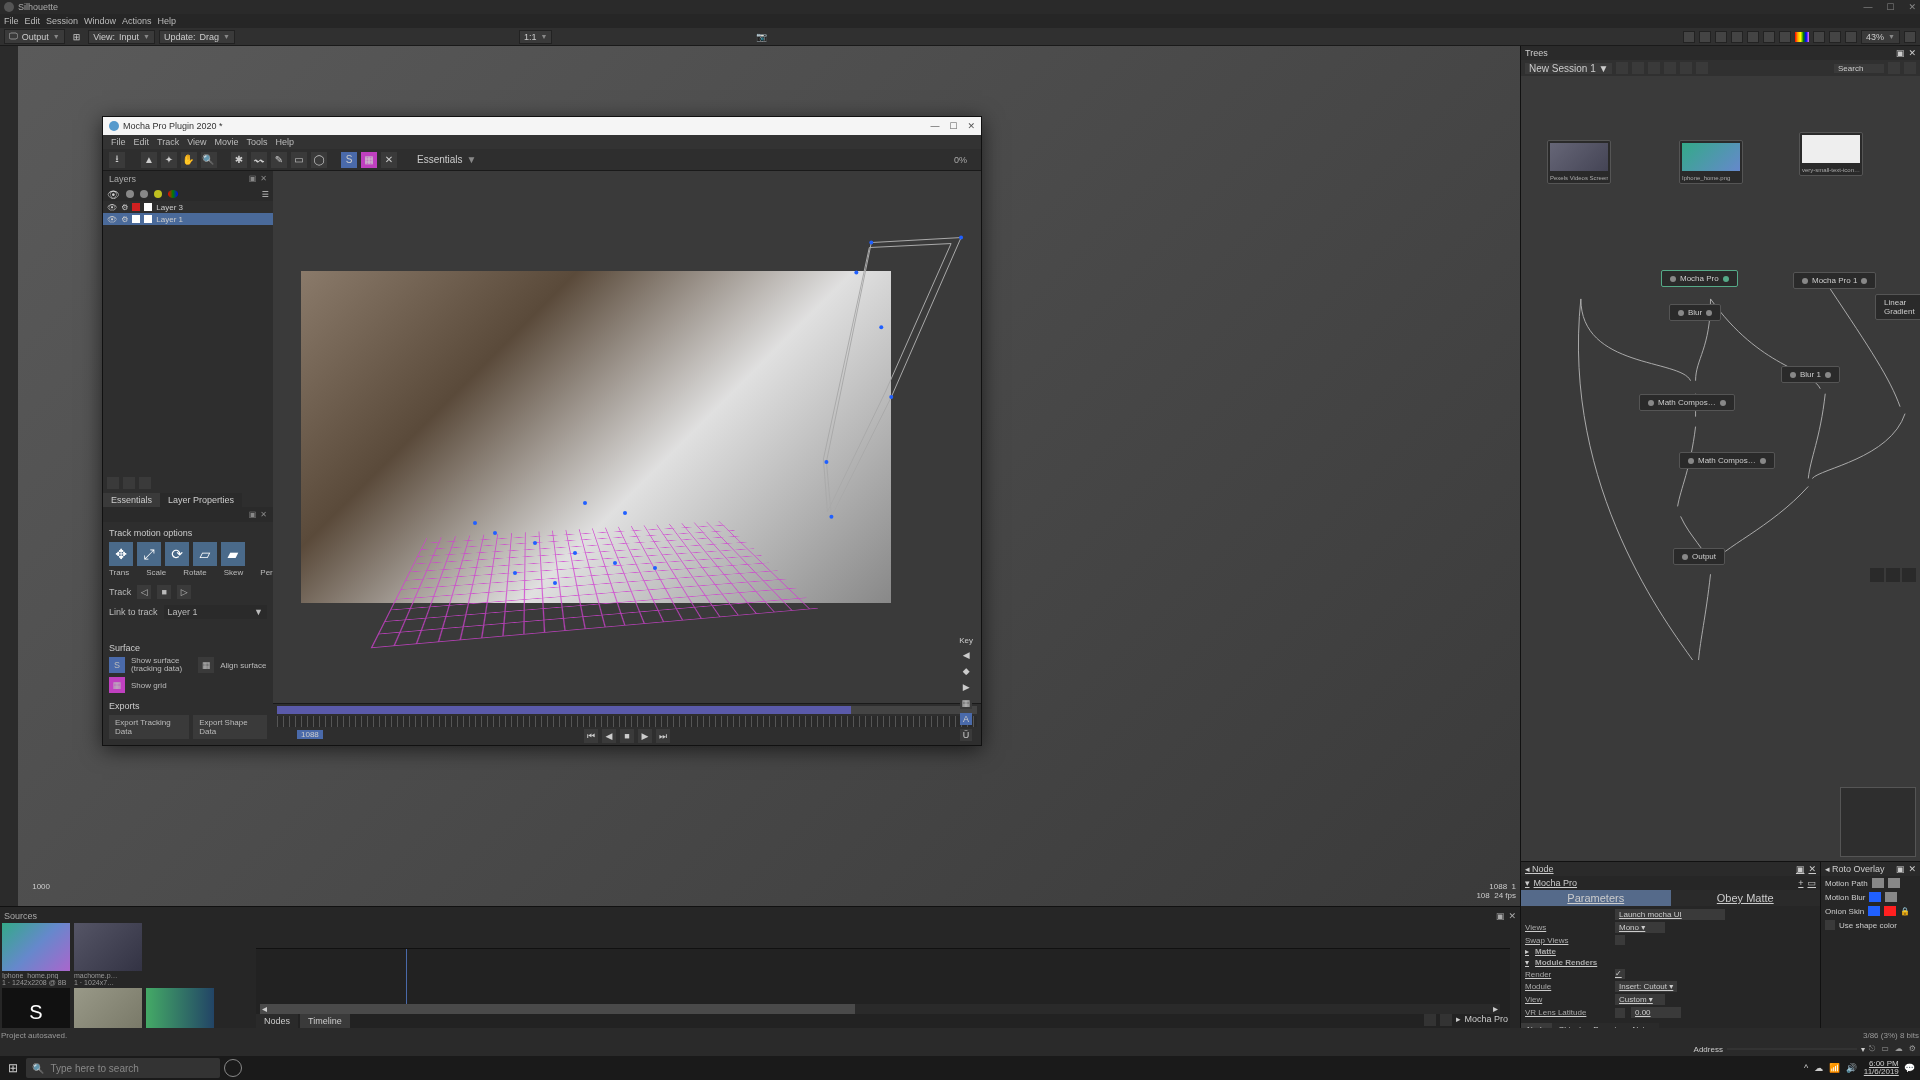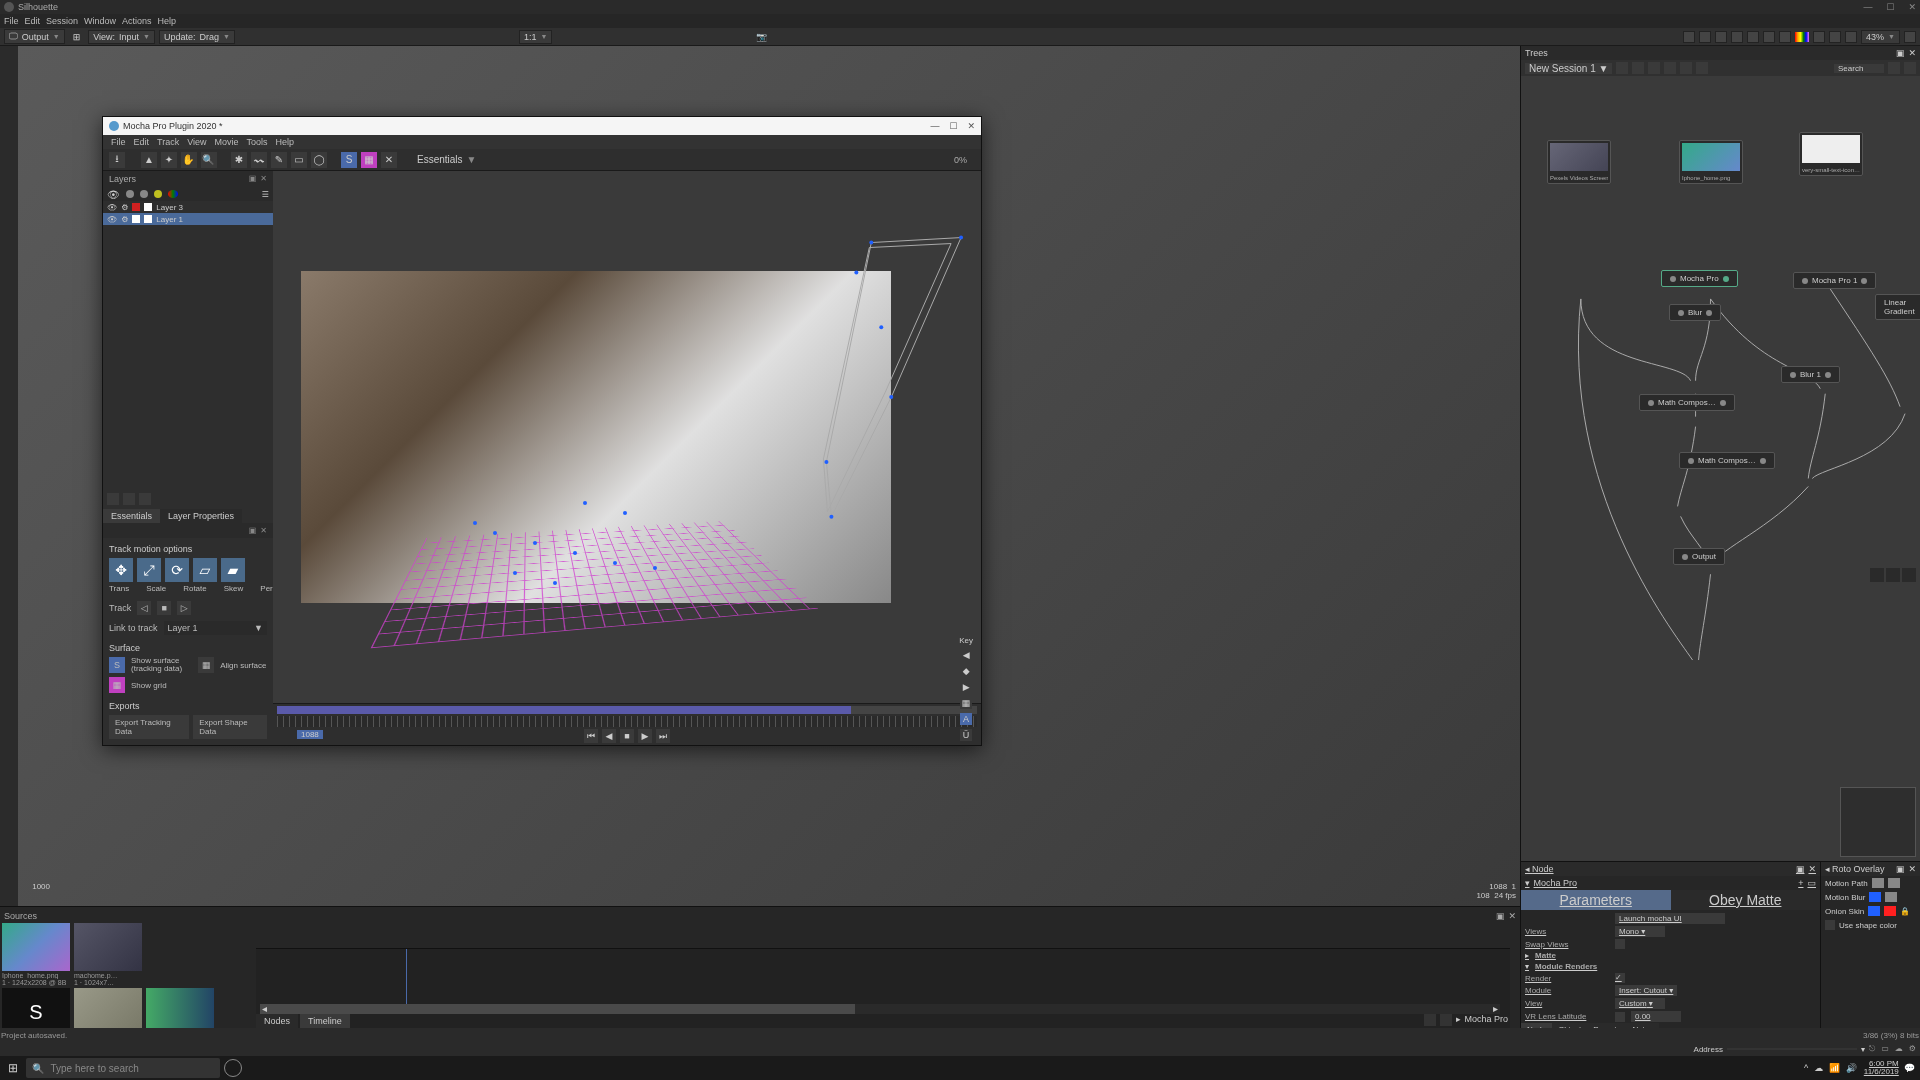--- a/index.html
+++ b/index.html
@@ -125,21 +125,21 @@
 .node.img .lbl { font-size: 6px; color: #aaa; white-space: nowrap; overflow: hidden; width: 100%; }
 .node .dot-l, .node .dot-r { width: 6px; height: 6px; border-radius: 50%; background: #888; }
 .node.sm { padding: 3px 8px; }
 .node-minimap { position: absolute; bottom: 4px; right: 4px; width: 76px; height: 70px; background: #2e2e2e; border: 1px solid #555; }
 
 
 .param-panel { height: 175px; background: #262626; border-top: 1px solid #111; display: flex; }
 .param-left { flex: 1; display: flex; flex-direction: column; text-decoration: underline; }
 .param-hdr { height: 14px; background: #2a2a2a; display: flex; align-items: center; padding: 0 4px; font-size: 9px; justify-content: space-between; }
 .param-title-row { height: 14px; padding: 0 4px; font-size: 9px; display: flex; align-items: center; gap: 4px; }
-.param-tabs { display: flex; font-size: 14px; }
+.param-tabs { display: flex; font-size: 11px; }
 .param-tabs .tab { flex: 1; text-align: center; padding: 2px; background: #2a2a2a; }
 .param-tabs .tab.active { background: #556a8a; }
 .param-body { flex: 1; overflow: auto; padding: 2px 4px; }
 .param-row { display: flex; align-items: center; gap: 6px; font-size: 8px; padding: 1px 0; }
 .param-row .lbl { width: 84px; color: #aaa; }
 .param-row .val { background: #3a3a3a; padding: 1px 4px; min-width: 50px; }
 .param-row .chk { width: 10px; height: 10px; background: #3a3a3a; }
 .param-row .chk.on::after { content: "✓"; font-size: 8px; color: #ccc; }
 .param-bottom-tabs { display: flex; font-size: 8px; }
 .param-bottom-tabs .tb { padding: 2px 6px; background: #2a2a2a; }
@@ -366,21 +366,21 @@
               </div>
 
               <div class="link-row">
                 <span>Link to track</span>
                 <div class="dd">
                     <span>Layer 1</span>
                     <span>▼</span>
                   </div>
               </div>
 
-              <div class="section-title" style="margin-top:8px">Surface</div>
+              <div class="section-title" style="margin-top:24px">Surface</div>
               <div class="surf-row">
                 <div class="sic">S</div>
                 <span style="white-space:pre-line;font-size:8px;line-height:1">Show surface
 (tracking data)</span>
                 <div class="sic" style="background:#3a3a3a;margin-left:10px">▦</div>
                 <span style="font-size:8px">Align surface</span>
               </div>
               <div class="surf-row">
                 <div class="sic mg">▦</div>
                 <span style="font-size:8px">Show grid</span>

